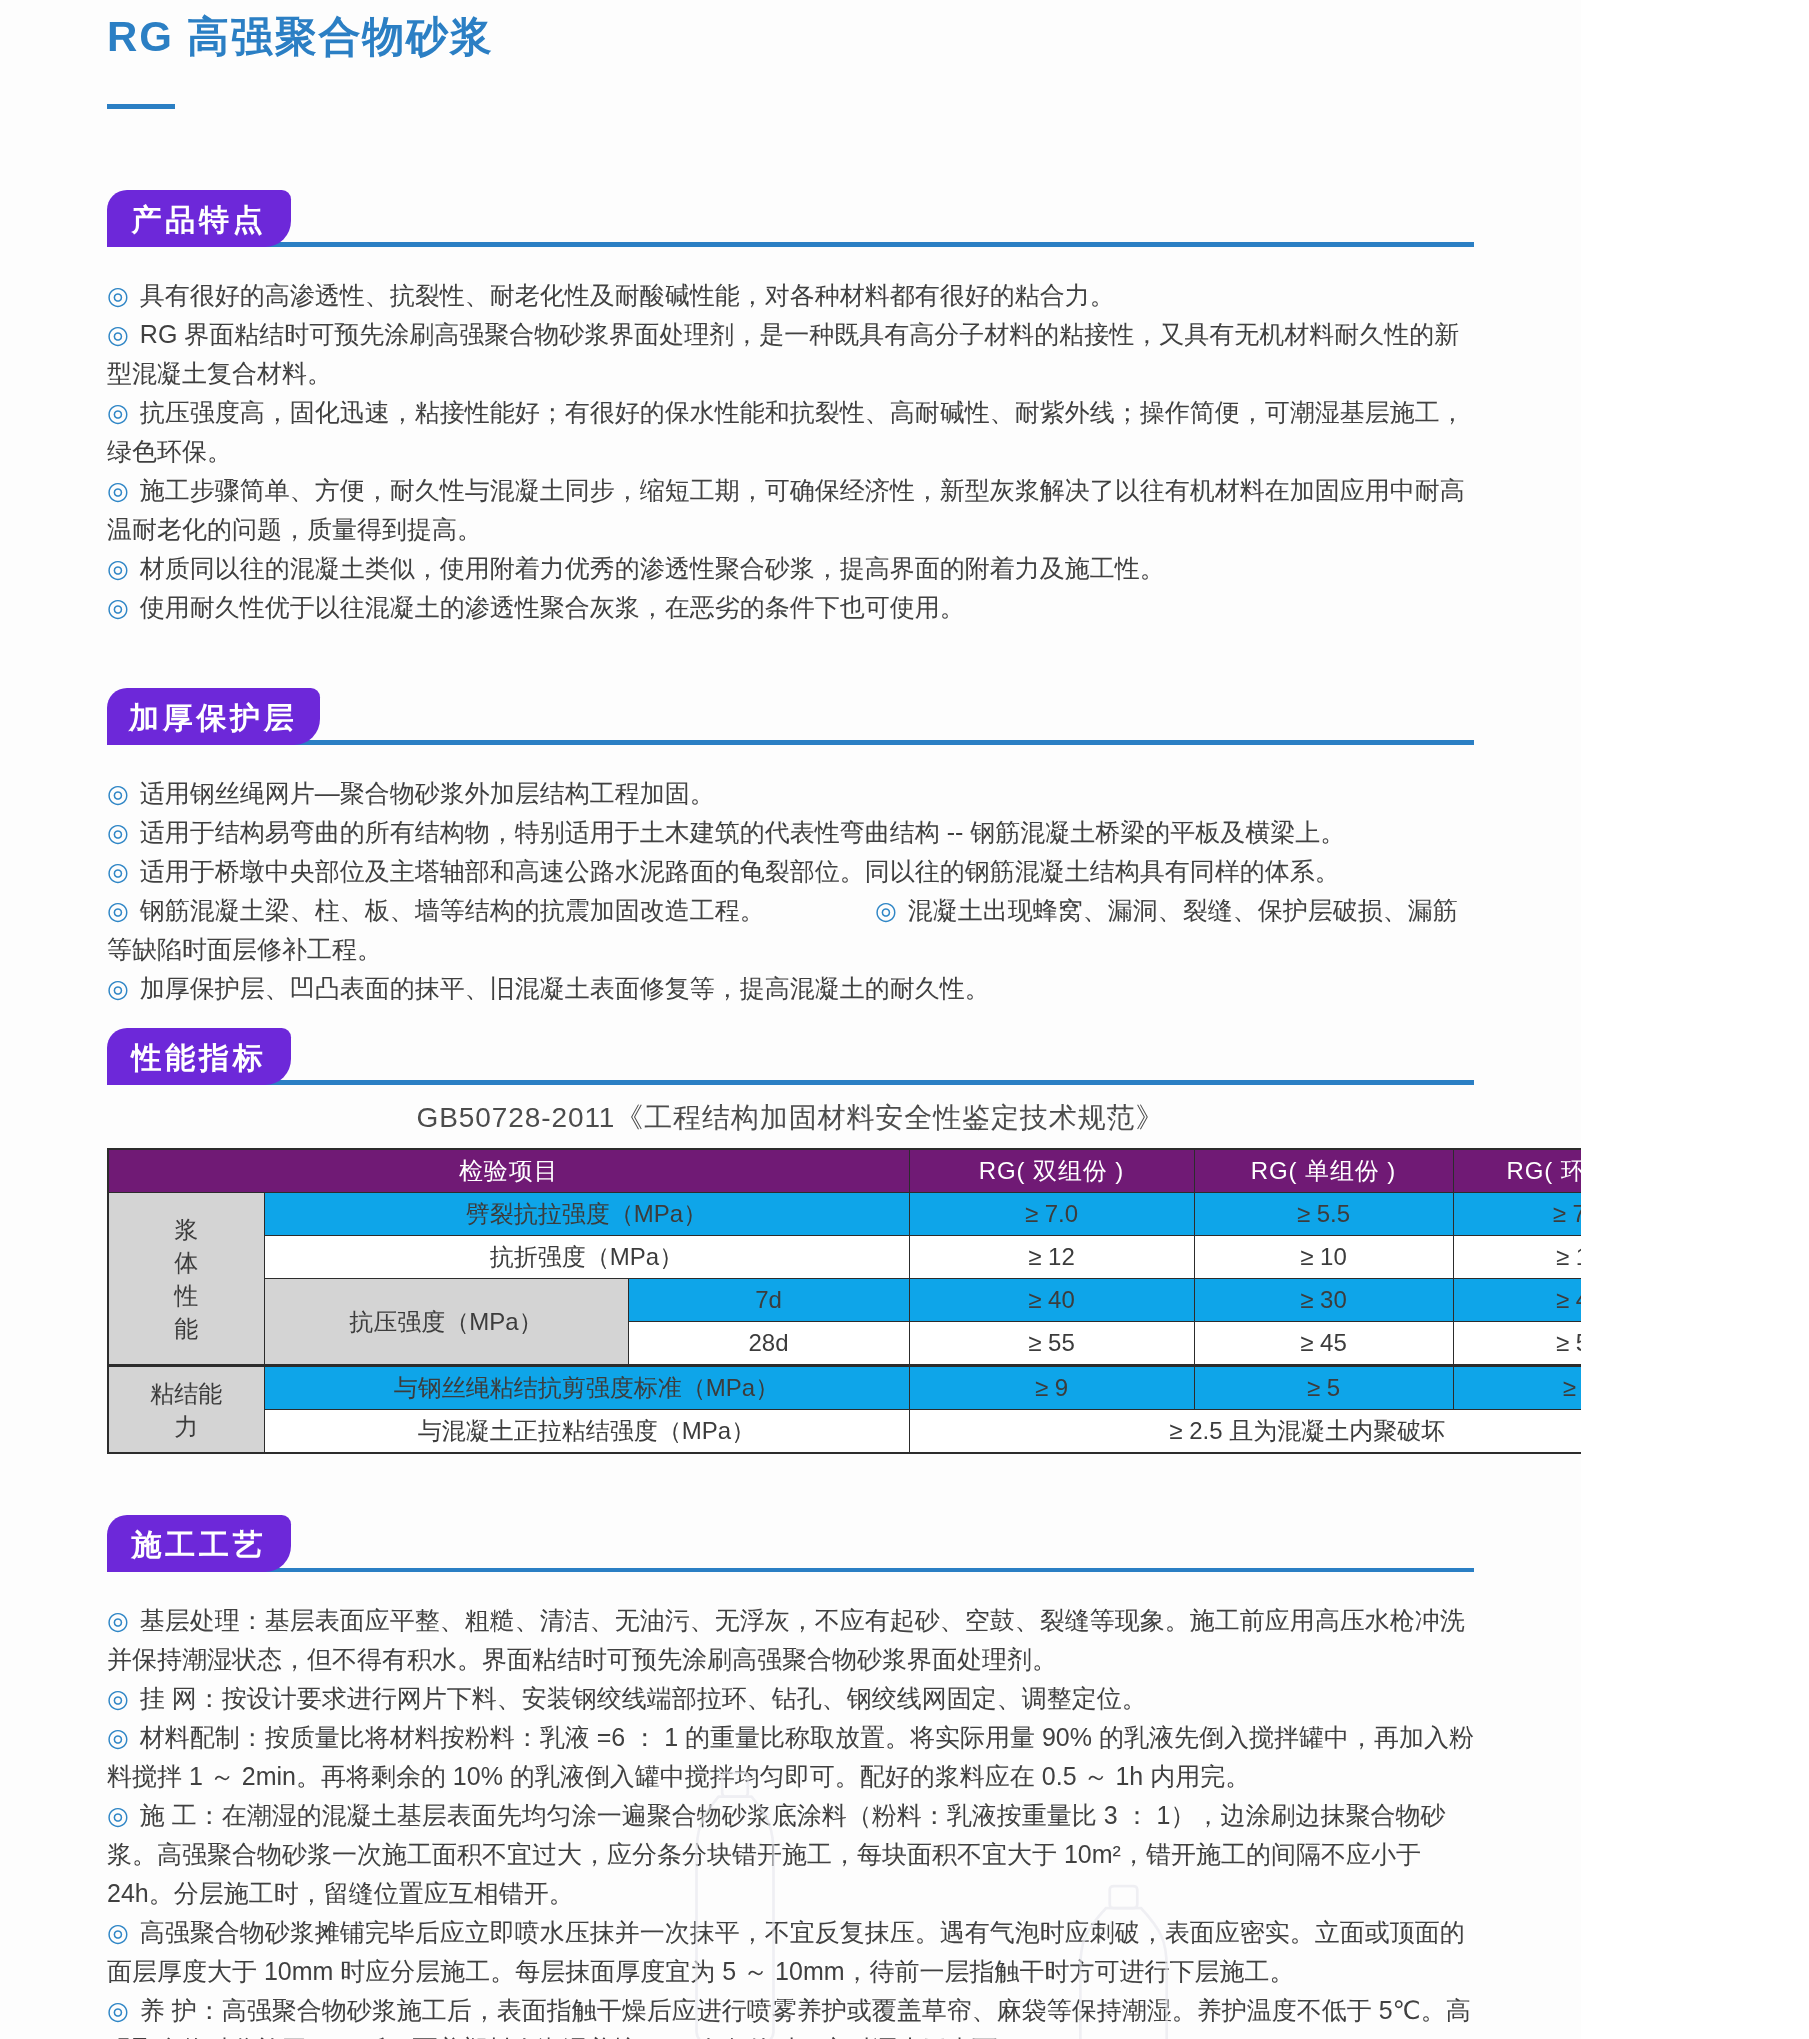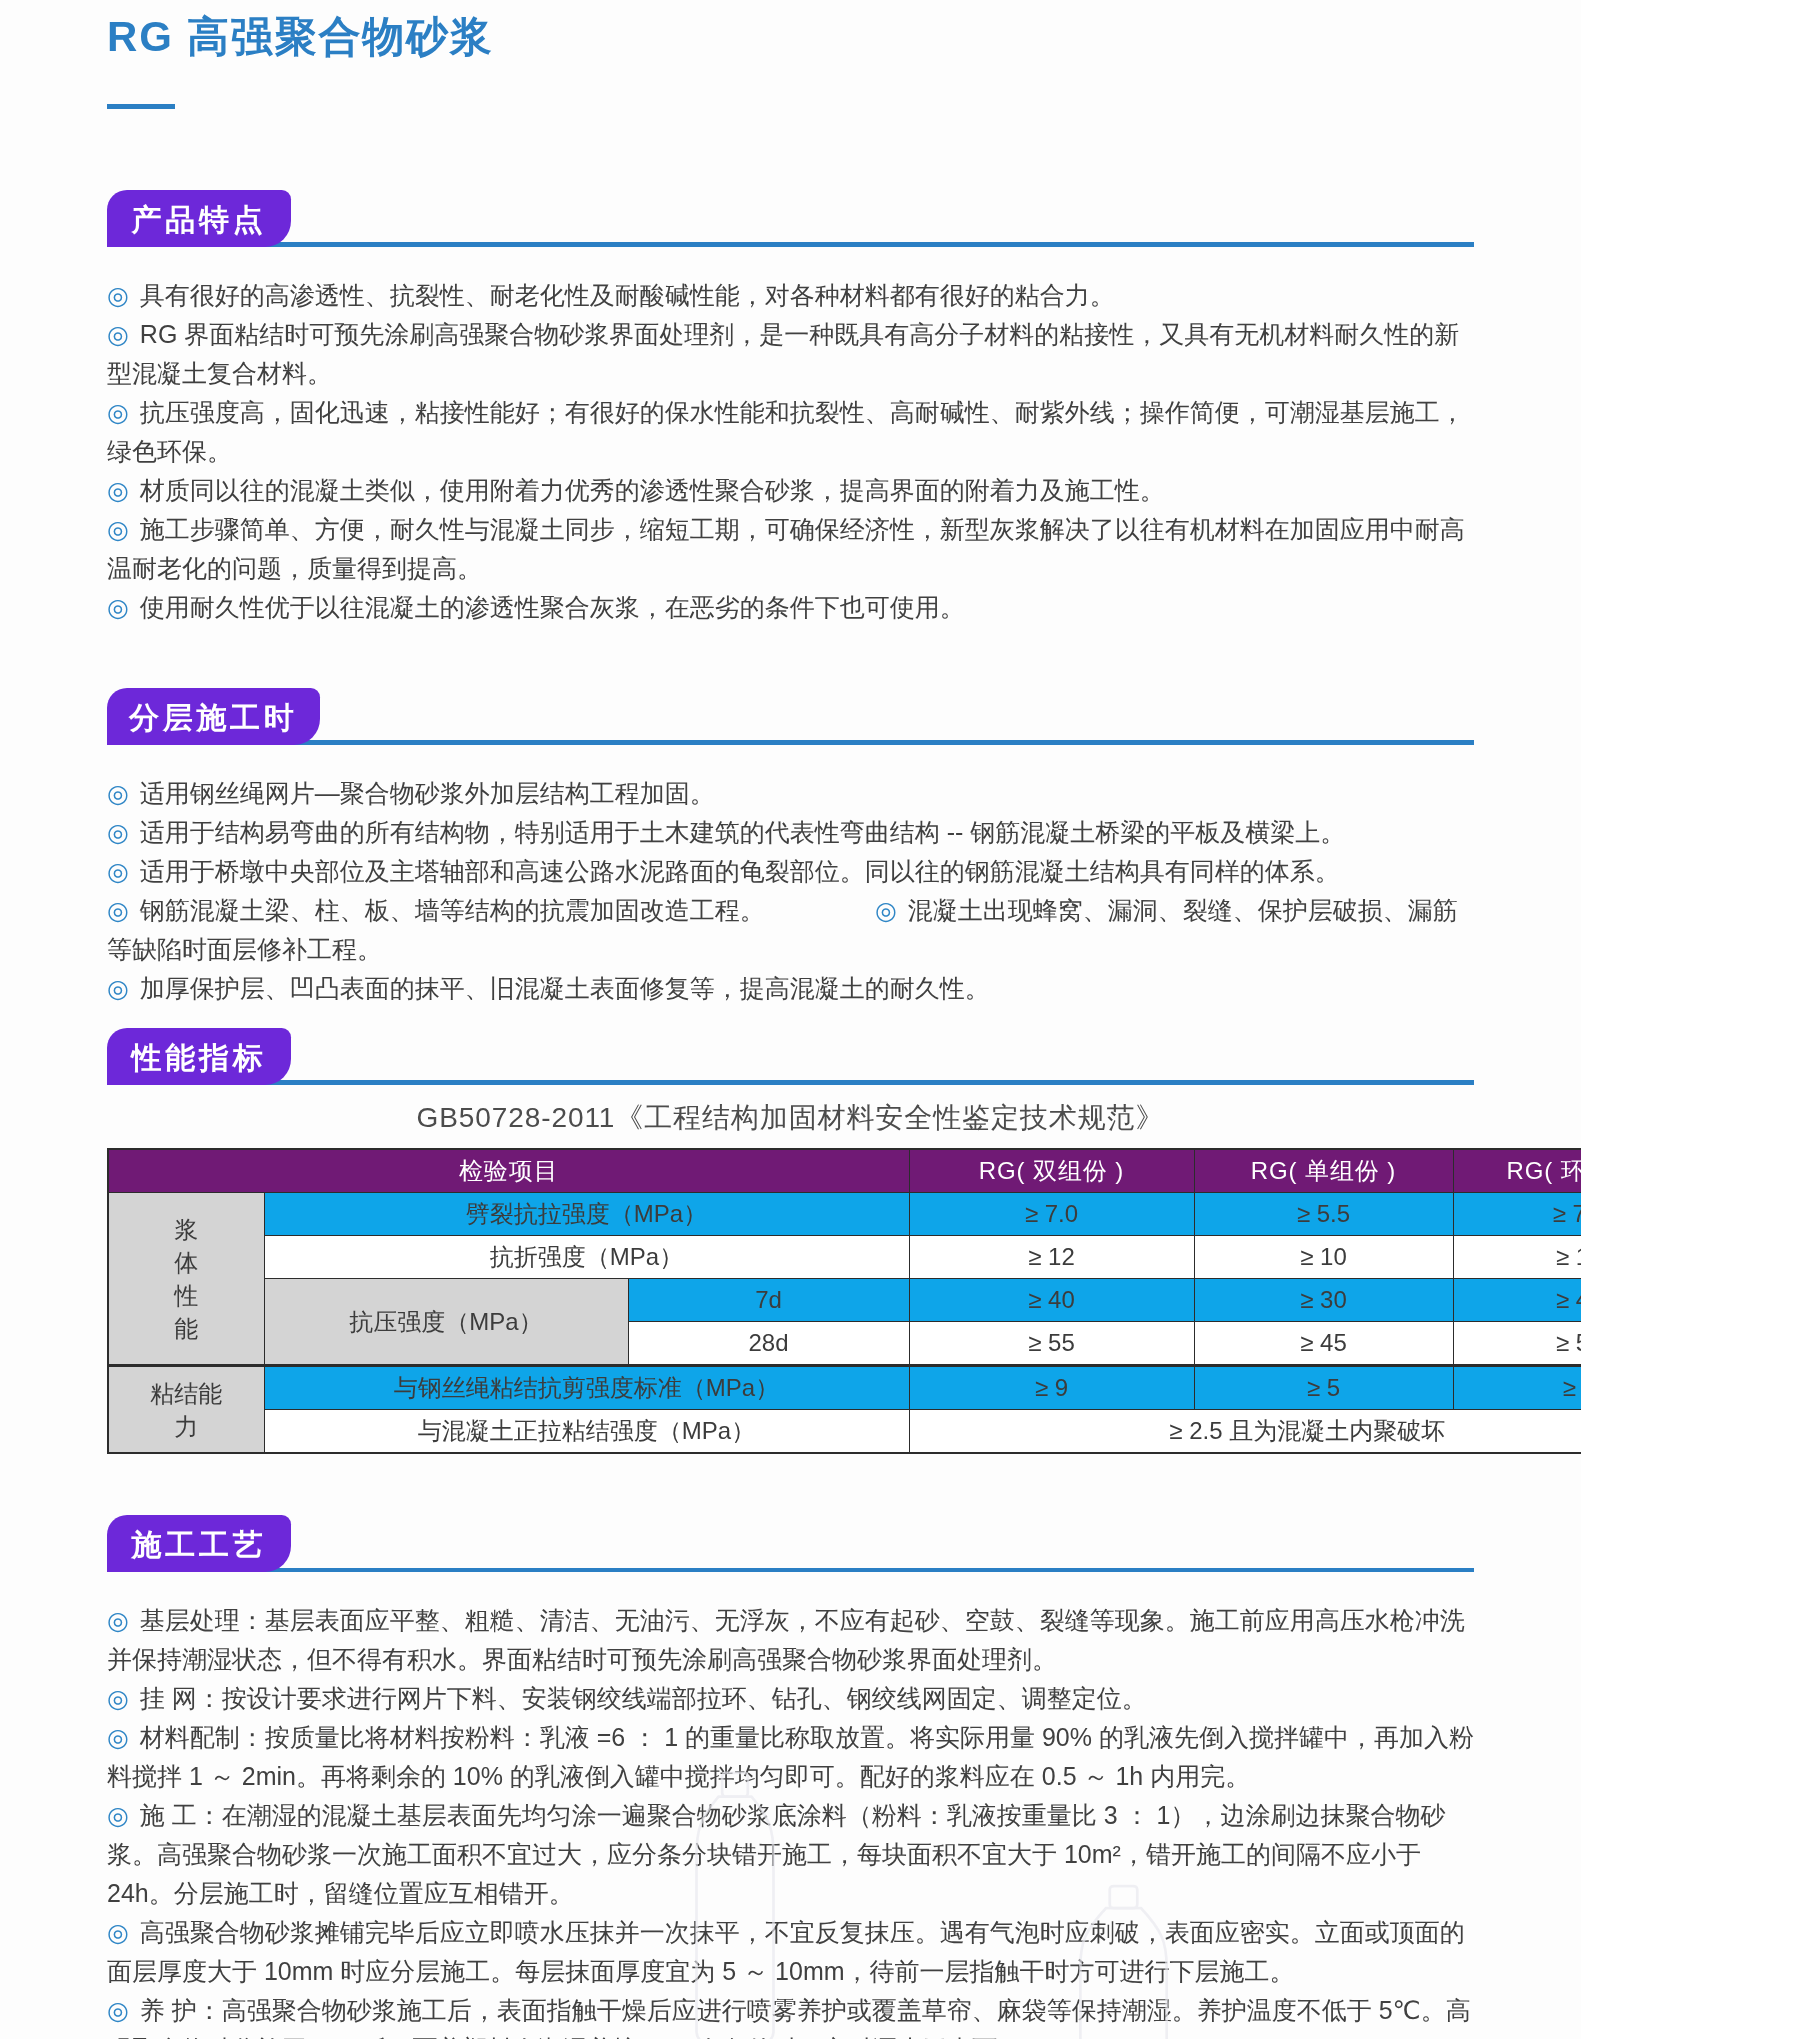--- a/index.html
+++ b/index.html
@@ -80,28 +80,28 @@
   <div class="dash"></div>
 
   <div class="sec-head mt-features">
     <div class="sec-rule"></div>
     <div class="sec-badge">产品特点</div>
   </div>
   <div class="list">
     <div class="li"><span class="bullet">◎</span><span>具有很好的高渗透性、抗裂性、耐老化性及耐酸碱性能，对各种材料都有很好的粘合力。</span></div>
     <div class="li"><span class="bullet">◎</span><span>RG 界面粘结时可预先涂刷高强聚合物砂浆界面处理剂，是一种既具有高分子材料的粘接性，又具有无机材料耐久性的新型混凝土复合材料。</span></div>
     <div class="li"><span class="bullet">◎</span><span>抗压强度高，固化迅速，粘接性能好；有很好的保水性能和抗裂性、高耐碱性、耐紫外线；操作简便，可潮湿基层施工，绿色环保。</span></div>
+    <div class="li"><span class="bullet">◎</span><span>施工步骤简单、方便，耐久性与混凝土同步，缩短工期，可确保经济性，新型灰浆解决了以往有机材料在加固应用中耐高温耐老化的问题，质量得到提高。</span></div>
     <div class="li"><span class="bullet">◎</span><span>材质同以往的混凝土类似，使用附着力优秀的渗透性聚合砂浆，提高界面的附着力及施工性。</span></div>
-    <div class="li"><span class="bullet">◎</span><span>施工步骤简单、方便，耐久性与混凝土同步，缩短工期，可确保经济性，新型灰浆解决了以往有机材料在加固应用中耐高温耐老化的问题，质量得到提高。</span></div>
     <div class="li"><span class="bullet">◎</span><span>使用耐久性优于以往混凝土的渗透性聚合灰浆，在恶劣的条件下也可使用。</span></div>
   </div>
 
   <div class="sec-head mt-scope">
     <div class="sec-rule"></div>
-    <div class="sec-badge">分层施工时</div>
+    <div class="sec-badge">加厚保护层</div>
   </div>
   <div class="list">
     <div class="li"><span class="bullet">◎</span><span>适用钢丝绳网片—聚合物砂浆外加层结构工程加固。</span></div>
     <div class="li"><span class="bullet">◎</span><span>适用于结构易弯曲的所有结构物，特别适用于土木建筑的代表性弯曲结构 -- 钢筋混凝土桥梁的平板及横梁上。</span></div>
     <div class="li"><span class="bullet">◎</span><span>适用于桥墩中央部位及主塔轴部和高速公路水泥路面的龟裂部位。同以往的钢筋混凝土结构具有同样的体系。</span></div>
     <div class="li">
       <span class="dual-left"><span class="bullet">◎</span><span>钢筋混凝土梁、柱、板、墙等结构的抗震加固改造工程。</span></span><span class="dual-right"><span class="bullet">◎</span><span>混凝土出现蜂窝、漏洞、裂缝、保护层破损、漏筋等缺陷时面层修补工程。</span></span>
     </div>
     <div class="li"><span class="bullet">◎</span><span>加厚保护层、凹凸表面的抹平、旧混凝土表面修复等，提高混凝土的耐久性。</span></div>
   </div>

